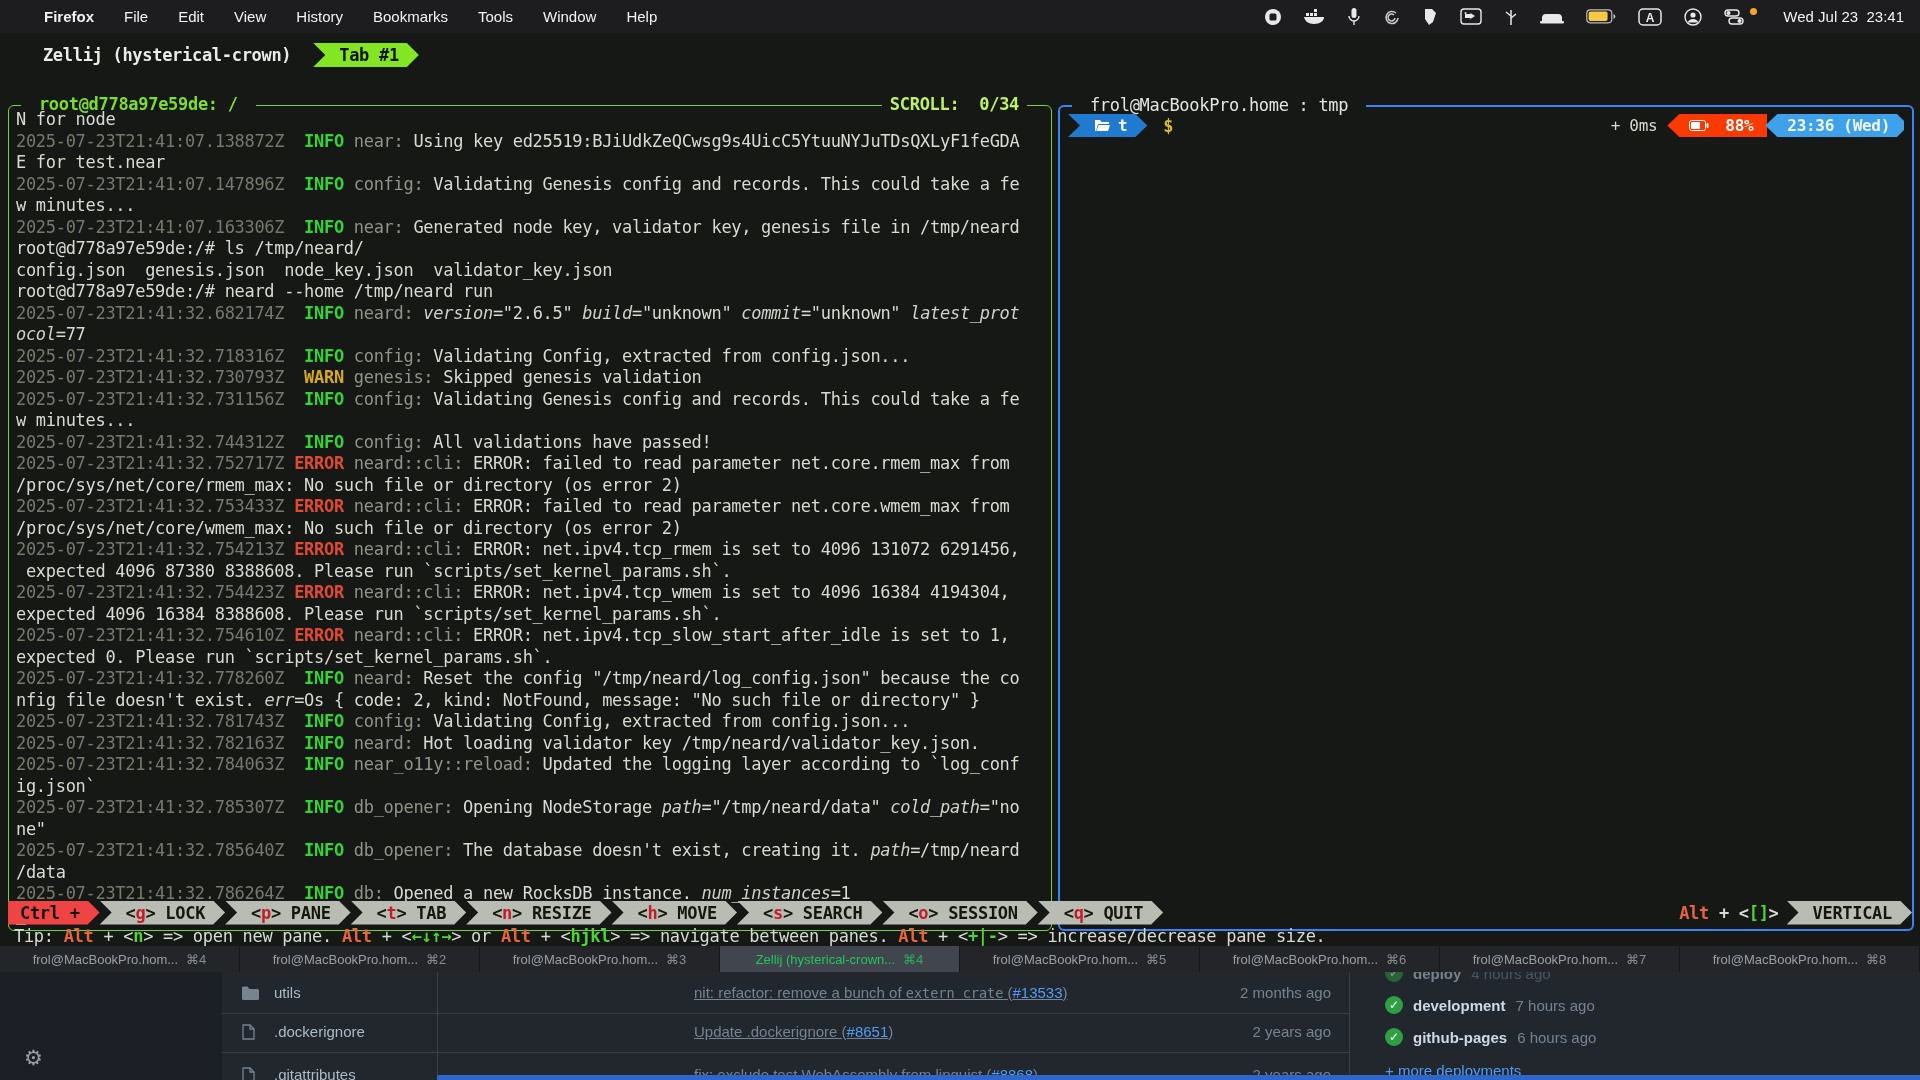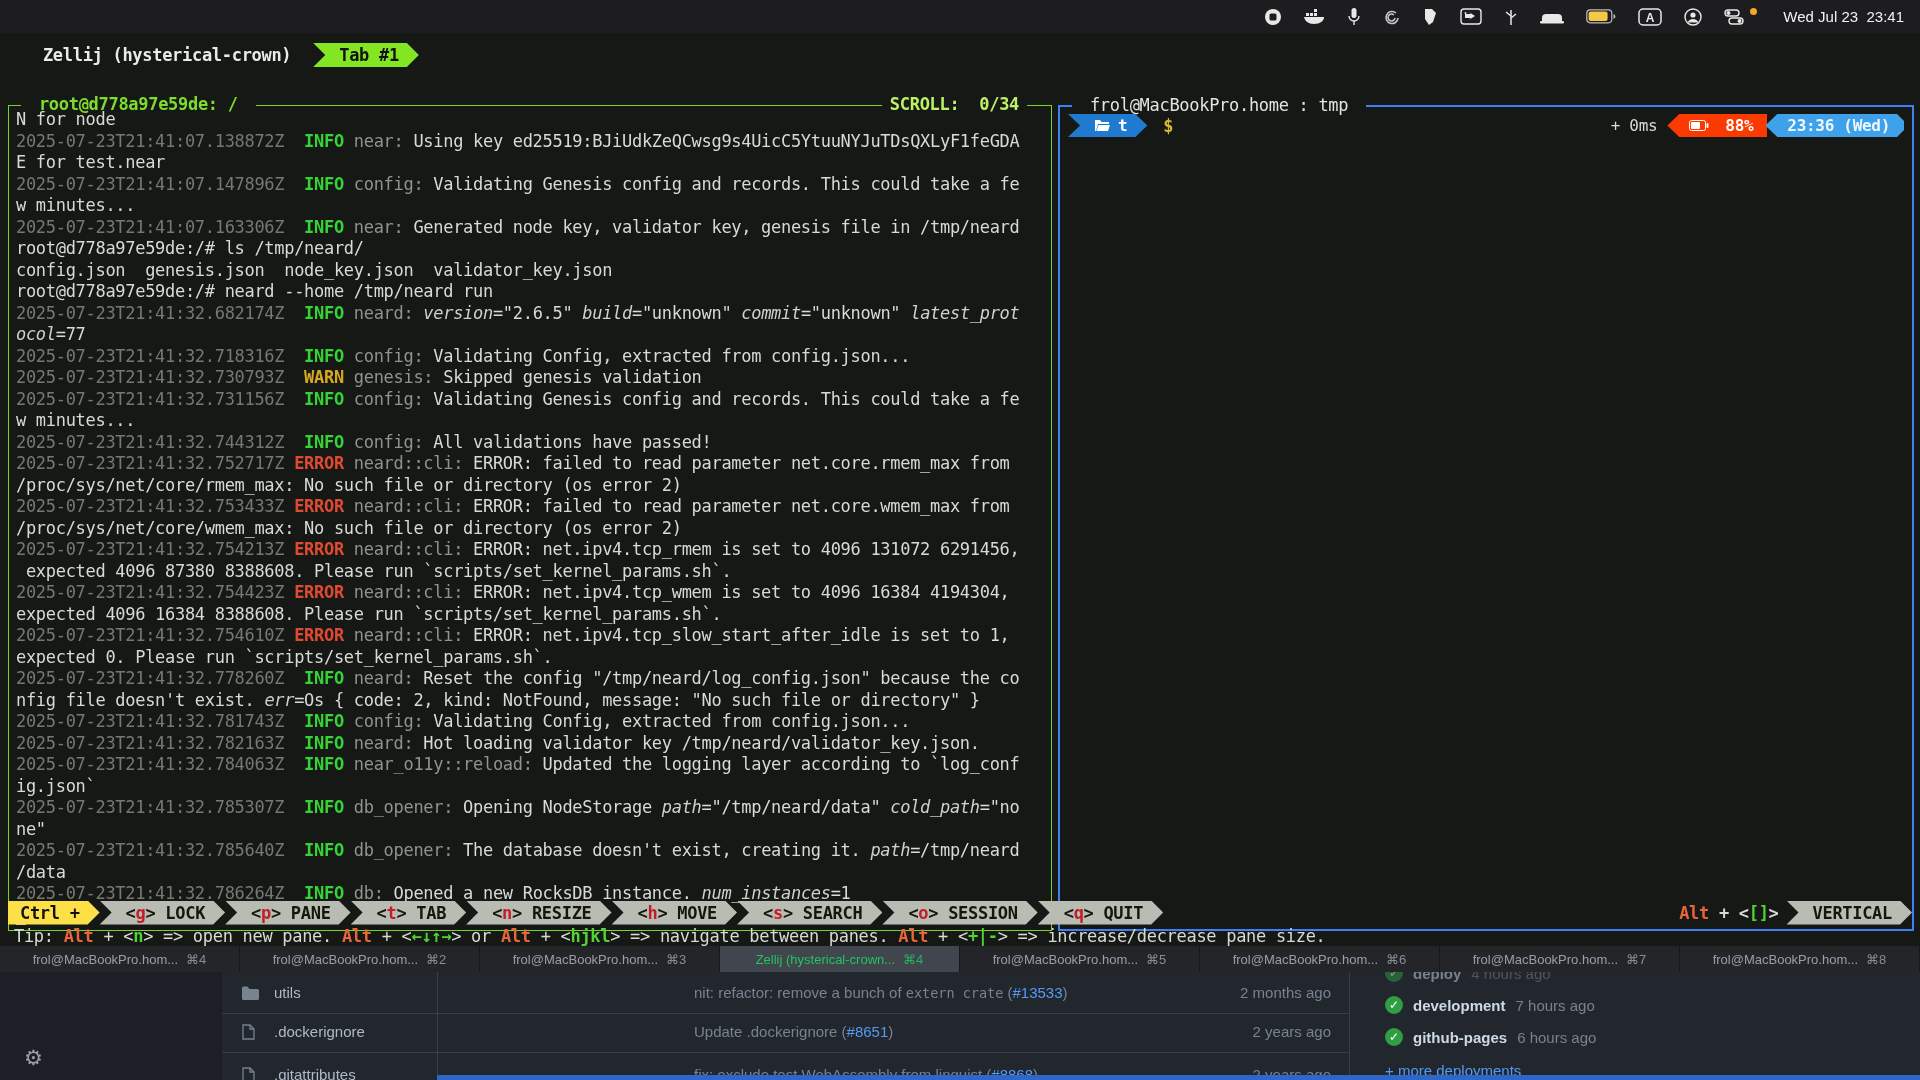--- a/index.html
+++ b/index.html
@@ -24,21 +24,21 @@
   .zbar { position:absolute; top:8px; left:0; height:28px; display:flex; align-items:center; }
   .zsession { color:#e9ebe6; font-weight:bold; font-size:17px; padding-left:33px; letter-spacing:-0.3px; white-space:pre; }
   .rib { height:24px; line-height:24px; font-size:17px; font-weight:bold; letter-spacing:-0.3px;
          padding:0 20px 0 26px; white-space:pre;
          clip-path:polygon(0 0, calc(100% - 12px) 0, 100% 50%, calc(100% - 12px) 100%, 0 100%, 12px 50%); }
   .rib.first { clip-path:polygon(0 0, calc(100% - 12px) 0, 100% 50%, calc(100% - 12px) 100%, 0 100%); padding-left:12px; }
   .rib.rev { clip-path:polygon(12px 0, 100% 0, 100% 100%, 12px 100%, 0 50%); padding:0 14px 0 22px; }
   .rib.rev.endcap { clip-path:polygon(12px 0, calc(100% - 7px) 0, 100% 30%, 100% 70%, calc(100% - 7px) 100%, 12px 100%, 0 50%); }
   .ztab { background:#84e522; color:#101210; margin-left:12px; }
 
-  .pane { position:absolute; background:#161816; }
+  .pane { position:absolute; background:#161816;border-radius:6px; }
   .pane-title { position:absolute; top:-12px; left:12px; background:#161816; padding:0 8px; font-size:17px;
                 font-weight:bold; letter-spacing:-0.3px; white-space:pre; }
   .scroll-ind { position:absolute; top:-12px; right:24px; background:#161816; padding:0 8px; font-size:17px;
                 font-weight:bold; letter-spacing:-0.3px; white-space:pre; }
   #left-pane  { left:8px;  top:72px; width:1044px; height:826px; border:1px solid #74d42c; }
   #right-pane { left:1058px; top:72px; width:856px; height:826px; border:2px solid #3b82f6; }
   #left-pane  .pane-title { color:#7ddd2e; }
   #left-pane  .scroll-ind { color:#bef264; }
   #right-pane .pane-title { color:#e2e5df; font-weight:normal; }
 
@@ -59,21 +59,21 @@
   .prompt-line { position:absolute; left:8px; top:7px; display:flex; align-items:center; }
   .prompt-rib { background:#1f7ad0; color:#fff; font-size:16px; height:23px; line-height:23px; display:flex; align-items:center; gap:7px; }
   .prompt-dollar { color:#d8b82e; font-size:17px; margin-left:16px; font-weight:bold; }
   .rstatus { position:absolute; right:8px; top:7px; display:flex; align-items:center; }
   .rstatus .lat { color:#d8dad3; font-size:16px; letter-spacing:-0.3px; margin-right:10px; white-space:pre; }
   .seg-batt { background:#fb3a01; color:#fff; display:flex; align-items:center; gap:16px; font-size:16px; height:23px; line-height:23px; font-weight:bold;}
   .seg-time { background:#3ea1e9; color:#eef7ff; margin-left:-2px; font-size:16px; height:23px; line-height:23px; font-weight:bold;}
 
   
   .keybar { position:absolute; left:8px; top:868px; right:8px; height:23px; display:flex; align-items:center; }
-  .kb-prefix { background:#fde047; color:#111; }
+  .kb-prefix { background:#ef4444; color:#111; }
   .kb-seg { background:#b9bcb2; color:#15170f; }
   .kb-seg .key { color:#c41d2a; }
   .kb-right { margin-left:auto; display:flex; align-items:center; font-size:17px; font-weight:bold; letter-spacing:-0.3px; }
   .kb-right .txt { white-space:pre; margin-right:8px; color:#d8dad3; }
   .tipline { position:absolute; left:14px; top:893px; font-size:17px; letter-spacing:-0.3px; white-space:pre; color:#d8dad3; }
 
   
   .tabbar { position:absolute; top:946px; left:0; width:1920px; height:26px; background:#232529; display:flex; }
   .term-tab { width:240px; height:26px; display:flex; align-items:center; justify-content:center; gap:8px;
               color:#9b9fa6; font-size:13px; border-right:1px solid #17181b; white-space:nowrap; overflow:hidden; }
@@ -83,40 +83,51 @@
   
   .browser { position:absolute; top:972px; left:0; width:1920px; height:108px; background:#22272e; overflow:hidden; }
   .browser .left-strip { position:absolute; left:0; top:0; width:222px; height:108px; background:#1c2026; }
   .gear { position:absolute; left:24px; top:74px; font-size:21px; color:#9aa0a6; }
   .vline1 { position:absolute; left:437px; top:0; width:1px; height:108px; background:#3a4047; }
   .vline2 { position:absolute; left:1349px; top:0; width:1px; height:108px; background:#373e47; }
   .file-table { position:absolute; left:222px; top:0; width:1127px; height:108px; font-size:15px; }
   .file-row { position:absolute; left:0; width:1127px; height:42px; display:flex; align-items:center; border-bottom:1px solid #373e47; }
   .file-row .ficon { width:20px; margin-left:20px; color:#768390; display:flex; }
   .file-row .fname { color:#adbac7; margin-left:12px; width:420px; }
-  .file-row .fmsg { color:#768390; width:540px; white-space:nowrap; overflow:hidden; }
+  .file-row .fmsg { color:#768390; width:540px; white-space:nowrap; overflow:hidden;text-decoration:underline; }
   .file-row .fmsg .lnk { color:#539bf5; }
   .file-row .fmsg .code { font-family:"DejaVu Sans Mono",monospace; font-size:13.5px; }
   .file-row .fage { color:#768390; margin-left:auto; margin-right:18px; white-space:nowrap; }
   .deploys { position:absolute; left:1385px; top:0; width:520px; font-size:15px; }
   .dep-item { position:absolute; display:flex; align-items:center; gap:10px; }
   .dep-check { width:18px; height:18px; border-radius:50%; background:#2ea043; color:#fff; font-size:12px;
                display:flex; align-items:center; justify-content:center; }
   .dep-name { color:#cdd9e5; font-weight:bold; }
   .dep-age { color:#768390; }
   .more-link { position:absolute; color:#539bf5; font-size:15px; }
   .bottom-blue { position:absolute; left:437px; bottom:0; width:1483px; height:5px; background:#2e66c9; }
 </style>
 </head>
 <body>
 
 <div id="screen">
 
   <div class="menubar">
     <span class="apple"></span>
+    <div class="menu-items" id="menu-items">
+        <span class="app-name">Firefox</span>
+        <span>File</span>
+        <span>Edit</span>
+        <span>View</span>
+        <span>History</span>
+        <span>Bookmarks</span>
+        <span>Tools</span>
+        <span>Window</span>
+        <span>Help</span>
+      </div>
     <div class="status-area" id="status-area">
         <span>
           <svg width="18" height="18" viewBox="0 0 18 18">
             <circle cx="9" cy="9" r="8" fill="#e8e8e8"></circle>
             <rect x="5.5" y="5.5" width="7" height="7" rx="1.5" fill="#1d1d1f"></rect>
           </svg>
         </span>
         <span>
           <svg width="22" height="17" viewBox="0 0 22 17">
             <g fill="#e8e8e8">

